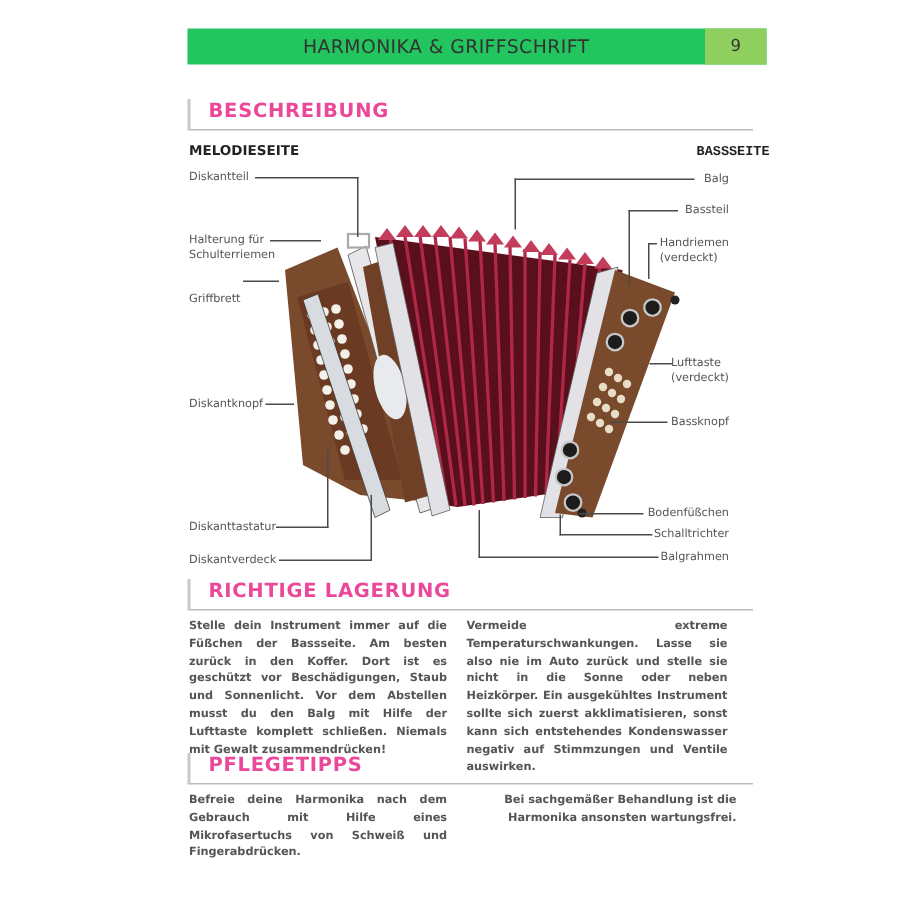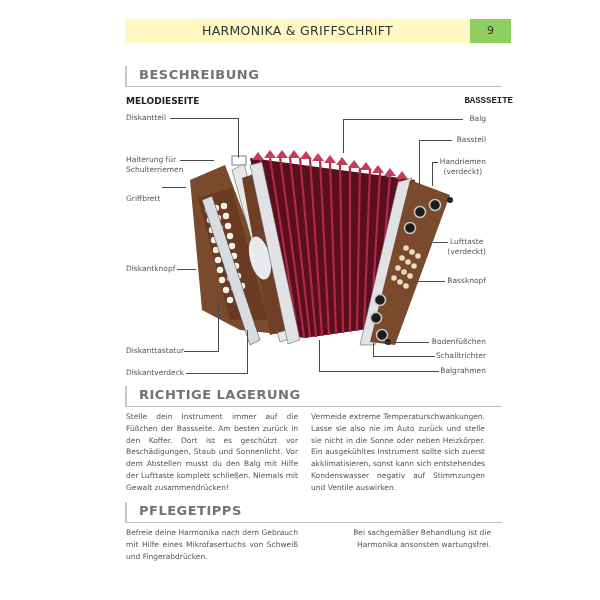--- a/index.html
+++ b/index.html
@@ -1,37 +1,37 @@
 <!DOCTYPE html>
 <html><head>
 <meta charset="utf-8">
 <style>
   html, body { margin:0; padding:0; background:#ffffff; }
   body { width:600px; height:600px; position:relative; overflow:hidden;
          font-family: "DejaVu Sans", sans-serif; color:#4a4a4a; }
 
   .header-bar { position:absolute; left:125px; top:19px; width:386px; height:24px;
-                background:#fef9c3; }
+                background:#22c55e; }
   .header-title { position:absolute; left:0; top:0; width:345px; height:24px;
                   line-height:24px; text-align:center; font-size:12.5px; color:#333; letter-spacing:0.3px; }
   .header-page { position:absolute; right:0; top:0; width:41px; height:24px;
                  background:#8fcf5f; line-height:24px; text-align:center; font-size:11px; color:#333; }
 
   .section-head { position:absolute; left:125px; width:375px; height:20px;
                   border-left:2px solid #c8c8c8; border-bottom:1.5px solid #bdbdbd; }
   .section-head span { position:absolute; left:12px; top:1px; font-weight:bold;
-                       font-size:13px; color:#737373; letter-spacing:0.5px; }
+                       font-size:13px; color:#ec4899; letter-spacing:0.5px; }
 
   .side-label { position:absolute; top:96px; font-weight:bold; font-size:9px; color:#222; }
 
   .callout { position:absolute; font-size:7.5px; color:#555; line-height:10px; white-space:nowrap; }
-  .callout.right { text-align:center; }
+  .callout.right { text-align:left; }
   .line { position:absolute; background:#4a4a4a; }
 
-  .text-col { position:absolute; font-size:7.5px; line-height:11.8px; color:#555; text-align:justify; }
+  .text-col { position:absolute; font-size:7.5px; line-height:11.8px; color:#555; text-align:justify;font-weight:bold; }
 
   
   .accordion { position:absolute; left:180px; top:140px; width:280px; height:210px; }
 </style>
 </head>
 <body>
 
 <div class="header-bar">
   <div class="header-title">HARMONIKA &amp; GRIFFSCHRIFT</div>
   <div class="header-page">9</div>

